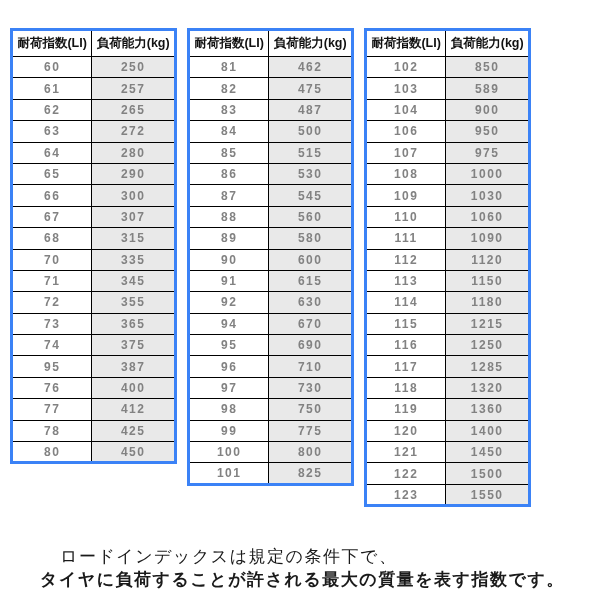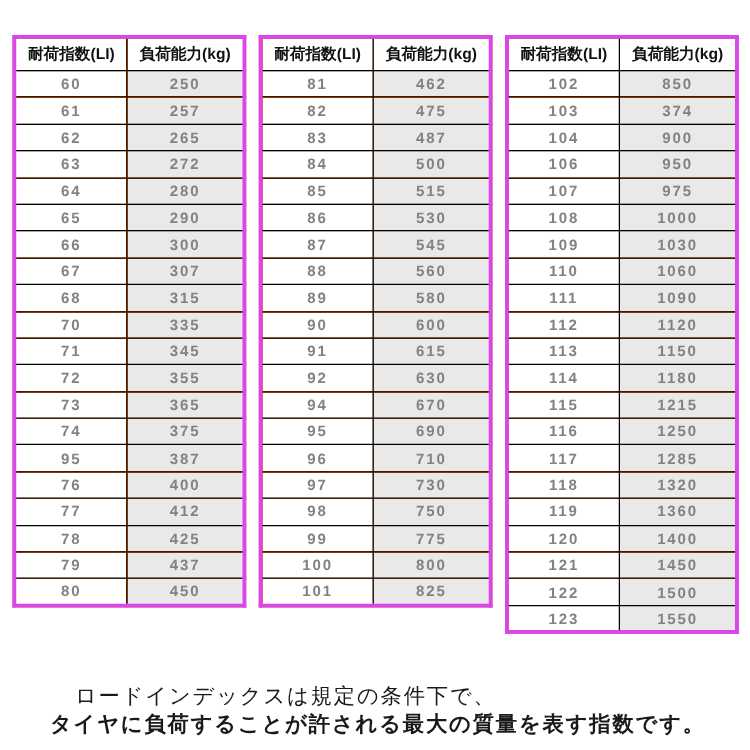--- a/index.html
+++ b/index.html
@@ -13,24 +13,24 @@
   .tables {
     position: absolute;
     top: 28px;
     left: 10px;
     display: flex;
     gap: 10px;
     align-items: flex-start;
   }
   table.li-table {
     border-collapse: collapse;
-    width: 187px;
+    width: 167px;
     table-layout: fixed;
-    border: 3px solid #d946ef;
-    background: #f97316;
+    border: 3px solid #3b82f6;
+    background: #86efac;
   }
   .li-table th, .li-table td {
     border: 1px solid #000000;
     text-align: center;
     vertical-align: middle;
     overflow: hidden;
     white-space: nowrap;
   }
   .li-table th {
     height: 27px;
@@ -142,24 +142,20 @@
         </tr>
         <tr>
           <td class="cell-li">77</td>
           <td class="cell-kg">412</td>
         </tr>
         <tr>
           <td class="cell-li">78</td>
           <td class="cell-kg">425</td>
         </tr>
         <tr>
-          <td class="cell-li">79</td>
-          <td class="cell-kg">437</td>
-        </tr>
-        <tr>
           <td class="cell-li">80</td>
           <td class="cell-kg">450</td>
         </tr>
       </tbody>
   </table>
 
   <table class="li-table">
     <colgroup>
         <col class="col-li">
         <col class="col-kg">
@@ -265,21 +261,21 @@
         <th>負荷能力(kg)</th>
       </tr>
     </thead>
     <tbody>
         <tr>
           <td class="cell-li">102</td>
           <td class="cell-kg">850</td>
         </tr>
         <tr>
           <td class="cell-li">103</td>
-          <td class="cell-kg">374</td>
+          <td class="cell-kg">589</td>
         </tr>
         <tr>
           <td class="cell-li">104</td>
           <td class="cell-kg">900</td>
         </tr>
         <tr>
           <td class="cell-li">106</td>
           <td class="cell-kg">950</td>
         </tr>
         <tr>

